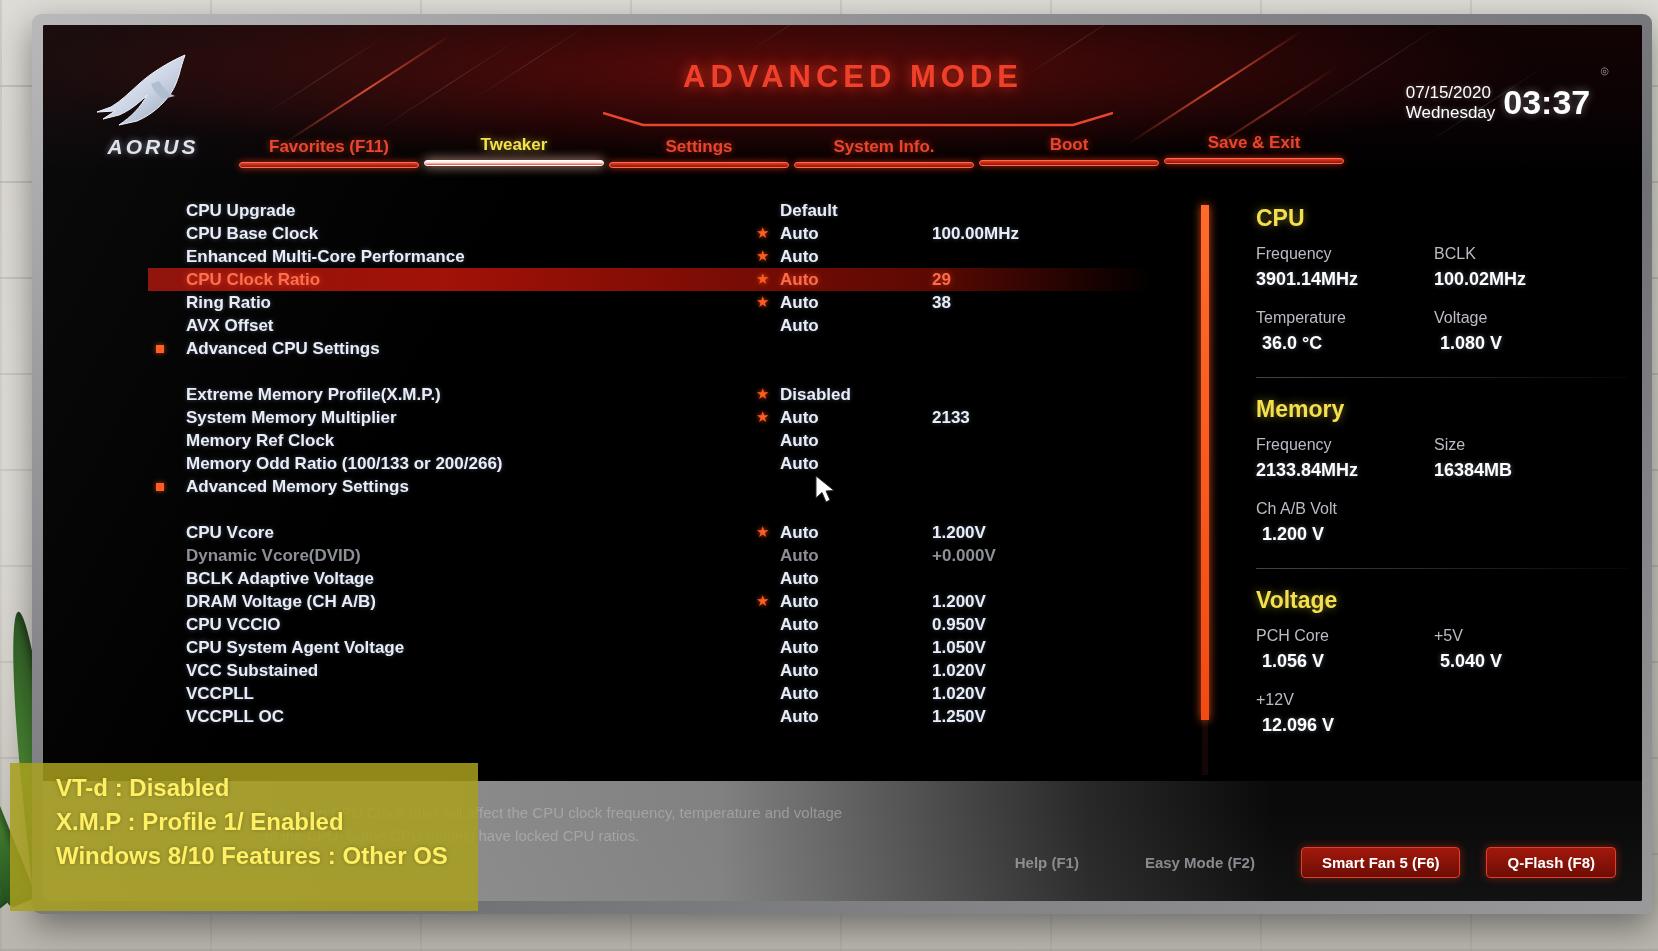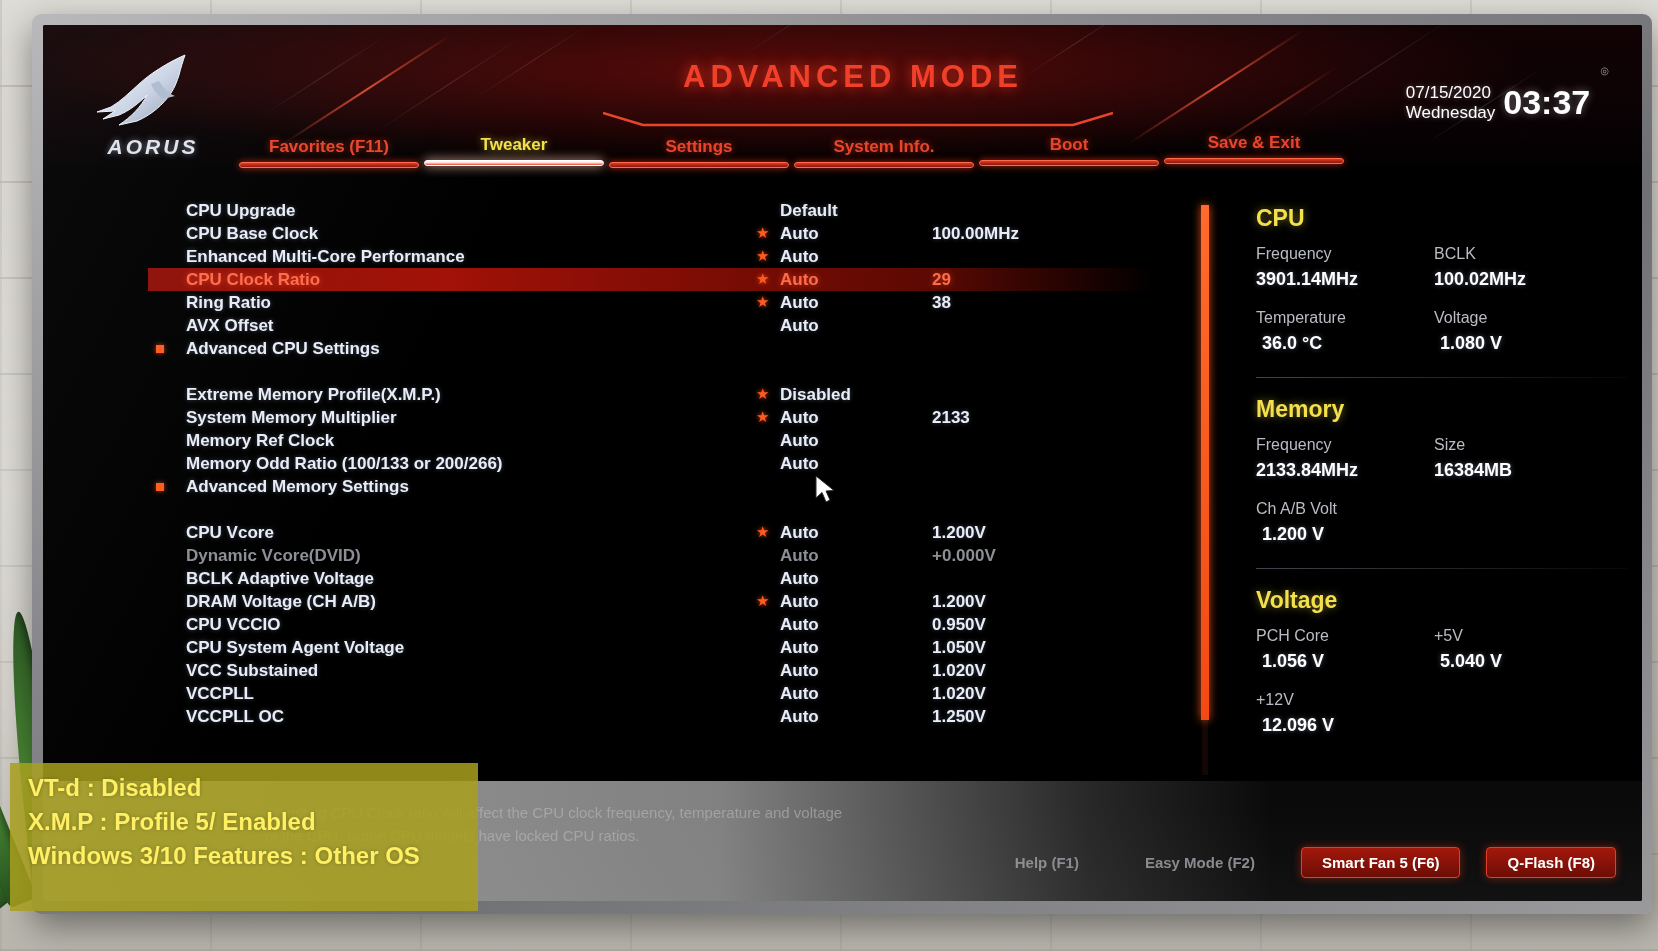--- a/index.html
+++ b/index.html
@@ -196,21 +196,21 @@
 
   
   .osd{
     position:absolute; left:10px; top:763px; width:468px; height:148px;
     background:rgba(168,160,30,.86);
     padding:8px 0 0 18px;
     z-index:40;
   }
   .osd-line{
     color:#ffef63; font-size:24px; line-height:34px; font-weight:bold;
-    text-shadow:0 0 4px rgba(0,0,0,.25); white-space:nowrap;
+    text-shadow:0 0 4px rgba(0,0,0,.25); white-space:nowrap;margin-left:28px;
   }
 
   .screen-glare{
     position:absolute; inset:0; pointer-events:none;
     background:linear-gradient(118deg, rgba(255,255,255,.045) 0%, rgba(255,255,255,0) 28%);
   }
 </style>
 </head>
 <body>
 
@@ -490,15 +490,15 @@
       </div>
       <div class="footer-wash"></div>
     </div>
 
     <div class="screen-glare"></div>
   </div>
 </div>
 
 <div class="osd">
   <div class="osd-line">VT-d : Disabled</div>
-  <div class="osd-line">X.M.P : Profile 5/ Enabled</div>
-  <div class="osd-line">Windows 3/10 Features : Other OS</div>
+  <div class="osd-line">X.M.P : Profile 1/ Enabled</div>
+  <div class="osd-line">Windows 8/10 Features : Other OS</div>
 </div>
 
 </body></html>

